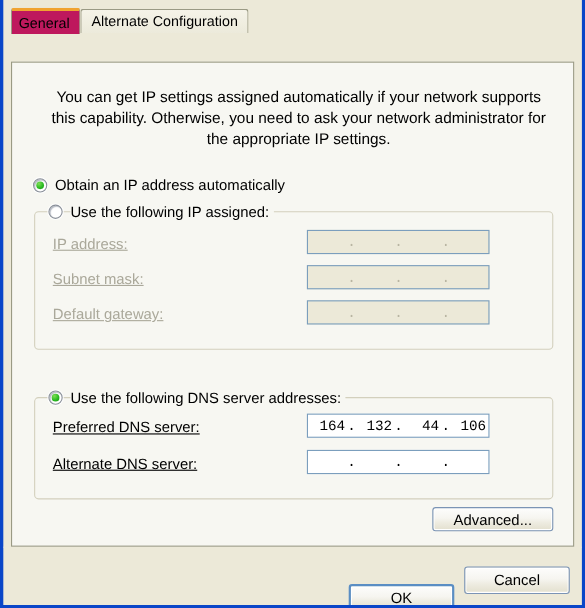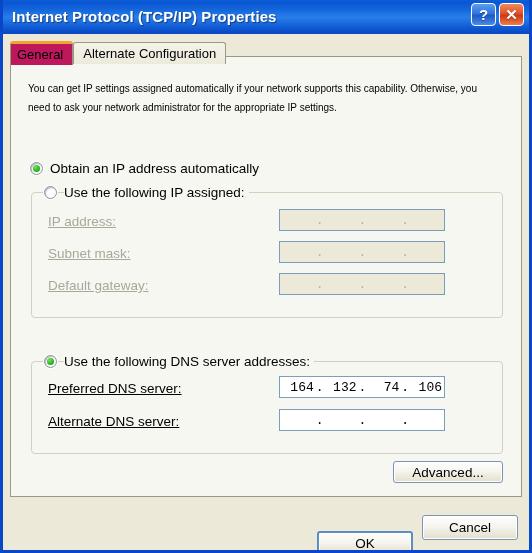--- a/index.html
+++ b/index.html
@@ -123,26 +123,27 @@
     width: 512px;
     height: 441px;
     box-sizing: border-box;
     background: #f7f7f2;
     border: 1px solid #9a9a84;
     z-index: 2;
   }
 
   .intro {
     position: absolute;
-    left: 17px;
+    left: 29px;
     top: 22px;
     width: 463px;
-    font-size: 10px;
+    font-size: 14px;
     line-height: 19px;
     color: #000000;
+    text-align: center;
   }
 
   
   .radio-row {
     position: absolute;
     display: flex;
     align-items: center;
     cursor: default;
     z-index: 5;
   }
@@ -260,27 +261,20 @@
     width: 526px;
     height: 1px;
     background: #ece9d8;
   }
 </style>
 </head>
 <body>
 
 <div class="window">
 
-  <div class="titlebar">
-    <div class="title-text">Internet Protocol (TCP/IP) Properties</div>
-    <div class="title-buttons">
-      <div class="tbtn help">?</div>
-      <div class="tbtn close">✕</div>
-    </div>
-  </div>
 
   <div class="tabstrip">
     <div class="tab active">
       <span>General</span>
     </div>
     <div class="tab inactive">
       <span>Alternate Configuration</span>
     </div>
   </div>
 
@@ -340,21 +334,21 @@
       <span class="radio checked"></span>
       <span class="radio-label">Use the following DNS server addresses:</span>
     </div>
 
     <div class="field-label" style="left:37px; top:324px;">Preferred DNS server:</div>
     <div class="ipfield" style="left:268px; top:319px;">
       <span class="octet">164</span>
       <span class="dot">.</span>
       <span class="octet">132</span>
       <span class="dot">.</span>
-      <span class="octet">74</span>
+      <span class="octet">44</span>
       <span class="dot">.</span>
       <span class="octet">106</span>
     </div>
 
     <div class="field-label" style="left:37px; top:357px;">Alternate DNS server:</div>
     <div class="ipfield" style="left:268px; top:352px;">
       <span class="octet"></span>
       <span class="dot">.</span>
       <span class="octet"></span>
       <span class="dot">.</span>

